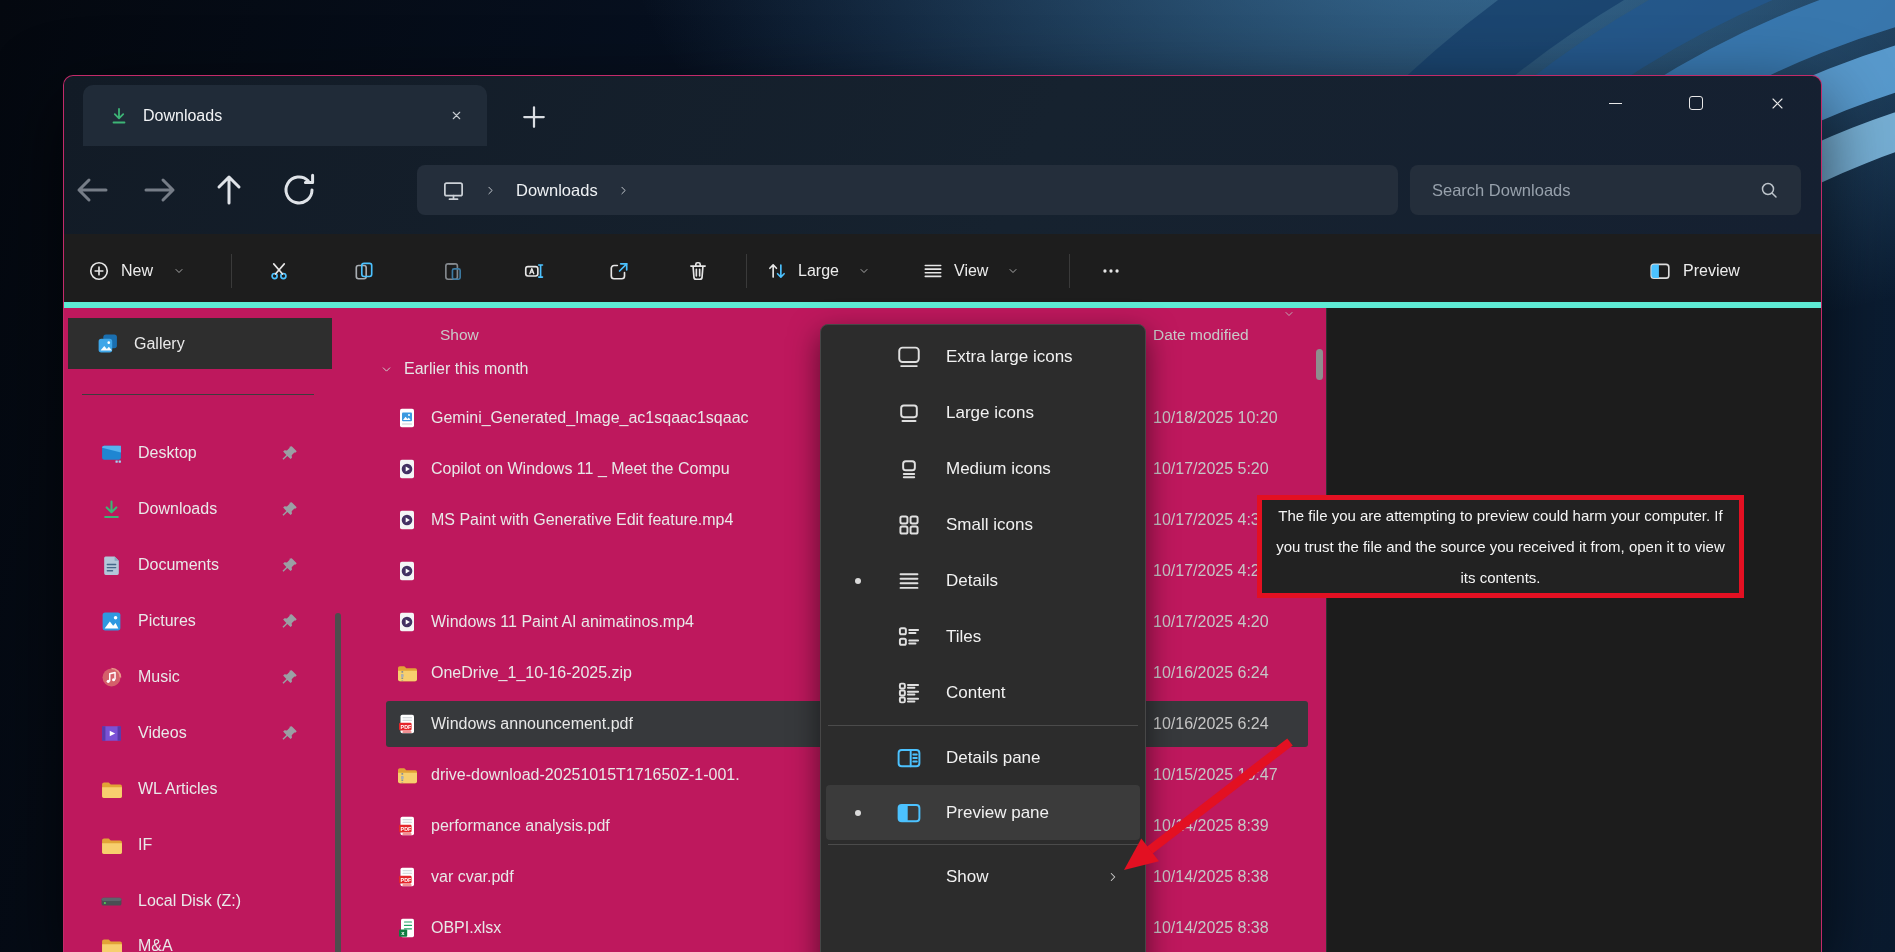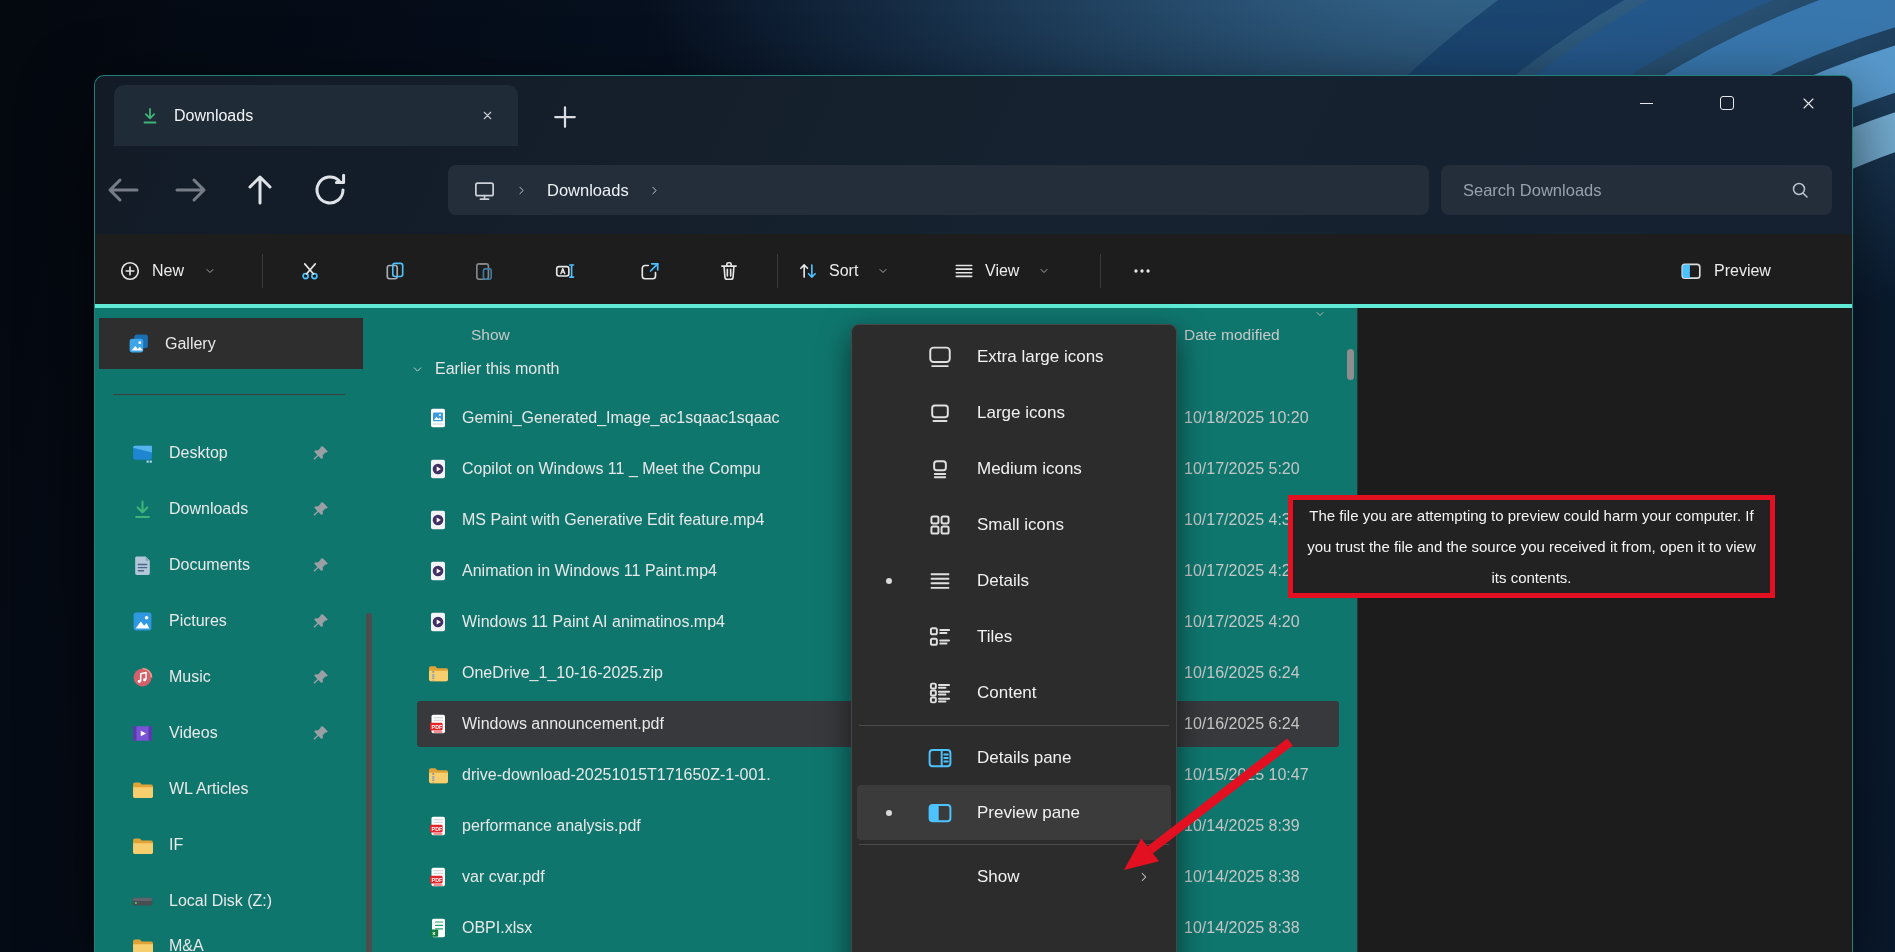--- a/index.html
+++ b/index.html
@@ -1,19 +1,19 @@
 <!DOCTYPE html>
 <html><head>
 <meta charset="utf-8">
 <style>
   html,body{margin:0;padding:0;}
   body{width:1895px;height:952px;overflow:hidden;background:#000;font-family:"Liberation Sans",sans-serif;position:relative;}
   .desktop{position:absolute;inset:0;background:linear-gradient(105deg,#04080f 0%,#071224 42%,#0c2037 72%,#0a1a2e 100%);}
   .desktop svg{position:absolute;inset:0;}
-  .window{position:absolute;left:94px;top:75px;width:1757px;height:877px;border-radius:10px 10px 0 0;background:#0f766e;overflow:hidden;border:1px solid rgba(255,255,255,.08);border-bottom:none;box-shadow:0 24px 70px rgba(0,0,0,.65);}
+  .window{position:absolute;left:63px;top:75px;width:1757px;height:877px;border-radius:10px 10px 0 0;background:#be185d;overflow:hidden;border:1px solid rgba(255,255,255,.08);border-bottom:none;box-shadow:0 24px 70px rgba(0,0,0,.65);}
   .header{position:absolute;left:0;top:0;width:100%;height:158px;background:linear-gradient(115deg,#121b26,#16222f 55%,#152031);}
   .tab{position:absolute;left:19px;top:9px;width:404px;height:61px;background:#202b38;border-radius:10px 10px 0 0;display:flex;align-items:center;}
   .tab-icon{width:20px;height:20px;margin-left:26px;}
   .tab-label{margin-left:14px;font-size:16px;color:#f2f4f6;flex:1;}
   .tab-close{width:30px;height:30px;margin-right:16px;display:flex;align-items:center;justify-content:center;color:#c6cbd1;}
   .tab-close svg{width:13px;height:13px;}
   .newtab{position:absolute;left:452px;top:26px;width:36px;height:30px;display:flex;align-items:center;justify-content:center;color:#d9dde2;}
   .newtab svg{width:17px;height:17px;}
   .winctl{position:absolute;top:8px;height:38px;width:46px;display:flex;align-items:center;justify-content:center;color:#e8e8e8;}
   .wc-min{left:1528px;} .wc-max{left:1609px;} .wc-close{left:1690px;}
@@ -24,21 +24,21 @@
   .navbtn{position:absolute;top:22px;width:40px;height:44px;display:flex;align-items:center;justify-content:center;}
   .navbtn svg{width:21px;height:21px;}
   .nb-back{left:8px;color:#767d87;} .nb-fwd{left:76px;color:#767d87;} .nb-up{left:145px;color:#dfe3e8;} .nb-ref{left:215px;color:#dfe3e8;}
   .addressbar{position:absolute;left:353px;top:19px;width:981px;height:50px;background:#242e3b;border-radius:8px;display:flex;align-items:center;}
   .ab-monitor{width:23px;height:23px;margin-left:25px;color:#ccd1d7;}
   .ab-chev{width:13px;height:13px;margin-left:19px;color:#c3c8cf;}
   .ab-seg{margin-left:19px;font-size:16.5px;color:#eef1f4;}
   .searchbar{position:absolute;left:1346px;top:19px;width:391px;height:50px;background:#242e3b;border-radius:8px;display:flex;align-items:center;padding:0 22px;box-sizing:border-box;}
   .sb-ph{flex:1;font-size:16.5px;color:#97a1ac;}
   .sb-icon{width:20px;height:20px;color:#bcc3ca;}
-  .commandbar{position:absolute;left:0;top:158px;width:100%;height:74px;background:#1d1d1d;border-bottom:4px solid #5eead4;box-sizing:border-box;}
+  .commandbar{position:absolute;left:0;top:158px;width:100%;height:74px;background:#1d1d1d;border-bottom:6px solid #5eead4;box-sizing:border-box;}
   .cmd{position:absolute;top:0;height:73px;display:flex;align-items:center;color:#ececec;}
   .cmd .lbl{font-size:16px;color:#ececec;}
   .cmd .chev{width:12px;height:12px;color:#b5b5b5;margin-left:9px;}
   .cmd-ic{width:22px;height:22px;color:#e6e6e6;}
   .cmd-new{left:24px;gap:11px;}
   .vsep{position:absolute;top:20px;width:1px;height:34px;background:#3a3a3a;}
   .cbtn{position:absolute;top:0;width:44px;height:73px;display:flex;align-items:center;justify-content:center;color:#e2e2e2;}
   .cmd-sort{left:702px;gap:10px;} .cmd-view{left:858px;gap:10px;align-items:center;} .cmd-more{left:1025px;} .cmd-preview{left:1585px;gap:12px;}
   .sidebar{position:absolute;left:0;top:232px;width:278px;bottom:0;}
   .side-item{position:absolute;left:8px;width:252px;height:44px;display:flex;align-items:center;border-radius:4px;}
@@ -252,21 +252,21 @@
         </span>
       </div>
     <div class="vsep" style="left:682px"></div>
     <div class="cmd cmd-sort">
       <span class="cmd-ic icw">
           <svg viewBox="0 0 20 20" fill="none" stroke="currentColor" stroke-width="1.5" stroke-linecap="round" stroke-linejoin="round">
             <path d="M6.5 15.5v-11M3.5 7.5l3-3 3 3"></path>
             <path d="M13.5 4.5v11M10.5 12.5l3 3 3-3" stroke="#4cc2ff"></path>
           </svg>
         </span>
-      <span class="lbl">Sort</span>
+      <span class="lbl">Large</span>
       <span class="chev icw">
           <svg viewBox="0 0 20 20" fill="none" stroke="currentColor" stroke-width="1.5" stroke-linecap="round" stroke-linejoin="round">
             <path d="m5 7.5 5 5 5-5"></path>
           </svg>
         </span>
     </div>
     <div class="cmd cmd-view">
       <span class="cmd-ic icw">
           <svg viewBox="0 0 20 20" fill="none" stroke="currentColor" stroke-width="1.5" stroke-linecap="round" stroke-linejoin="round">
             <path d="M3 5h14M3 8.3h14M3 11.6h14M3 14.9h14"></path>
@@ -499,21 +499,20 @@
           <span class="f-date">10/17/2025 4:32</span>
         </div>
         <div class="frow" style="top: 240px;">
           <span class="f-ic icw">
             <svg viewBox="0 0 22 22">
               <rect x="4" y="1.8" width="14" height="18.4" rx="1.8" fill="#f4f4f6"></rect>
               <circle cx="11" cy="11" r="5.3" fill="#433063"></circle>
               <path d="m9.7 8.5 4.2 2.5-4.2 2.5z" fill="#fff"></path>
             </svg>
           </span>
-          <span class="f-name">Animation in Windows 11 Paint.mp4</span>
           <span class="f-date">10/17/2025 4:20</span>
         </div>
         <div class="frow" style="top: 291px;">
           <span class="f-ic icw">
             <svg viewBox="0 0 22 22">
               <rect x="4" y="1.8" width="14" height="18.4" rx="1.8" fill="#f4f4f6"></rect>
               <circle cx="11" cy="11" r="5.3" fill="#433063"></circle>
               <path d="m9.7 8.5 4.2 2.5-4.2 2.5z" fill="#fff"></path>
             </svg>
           </span>

